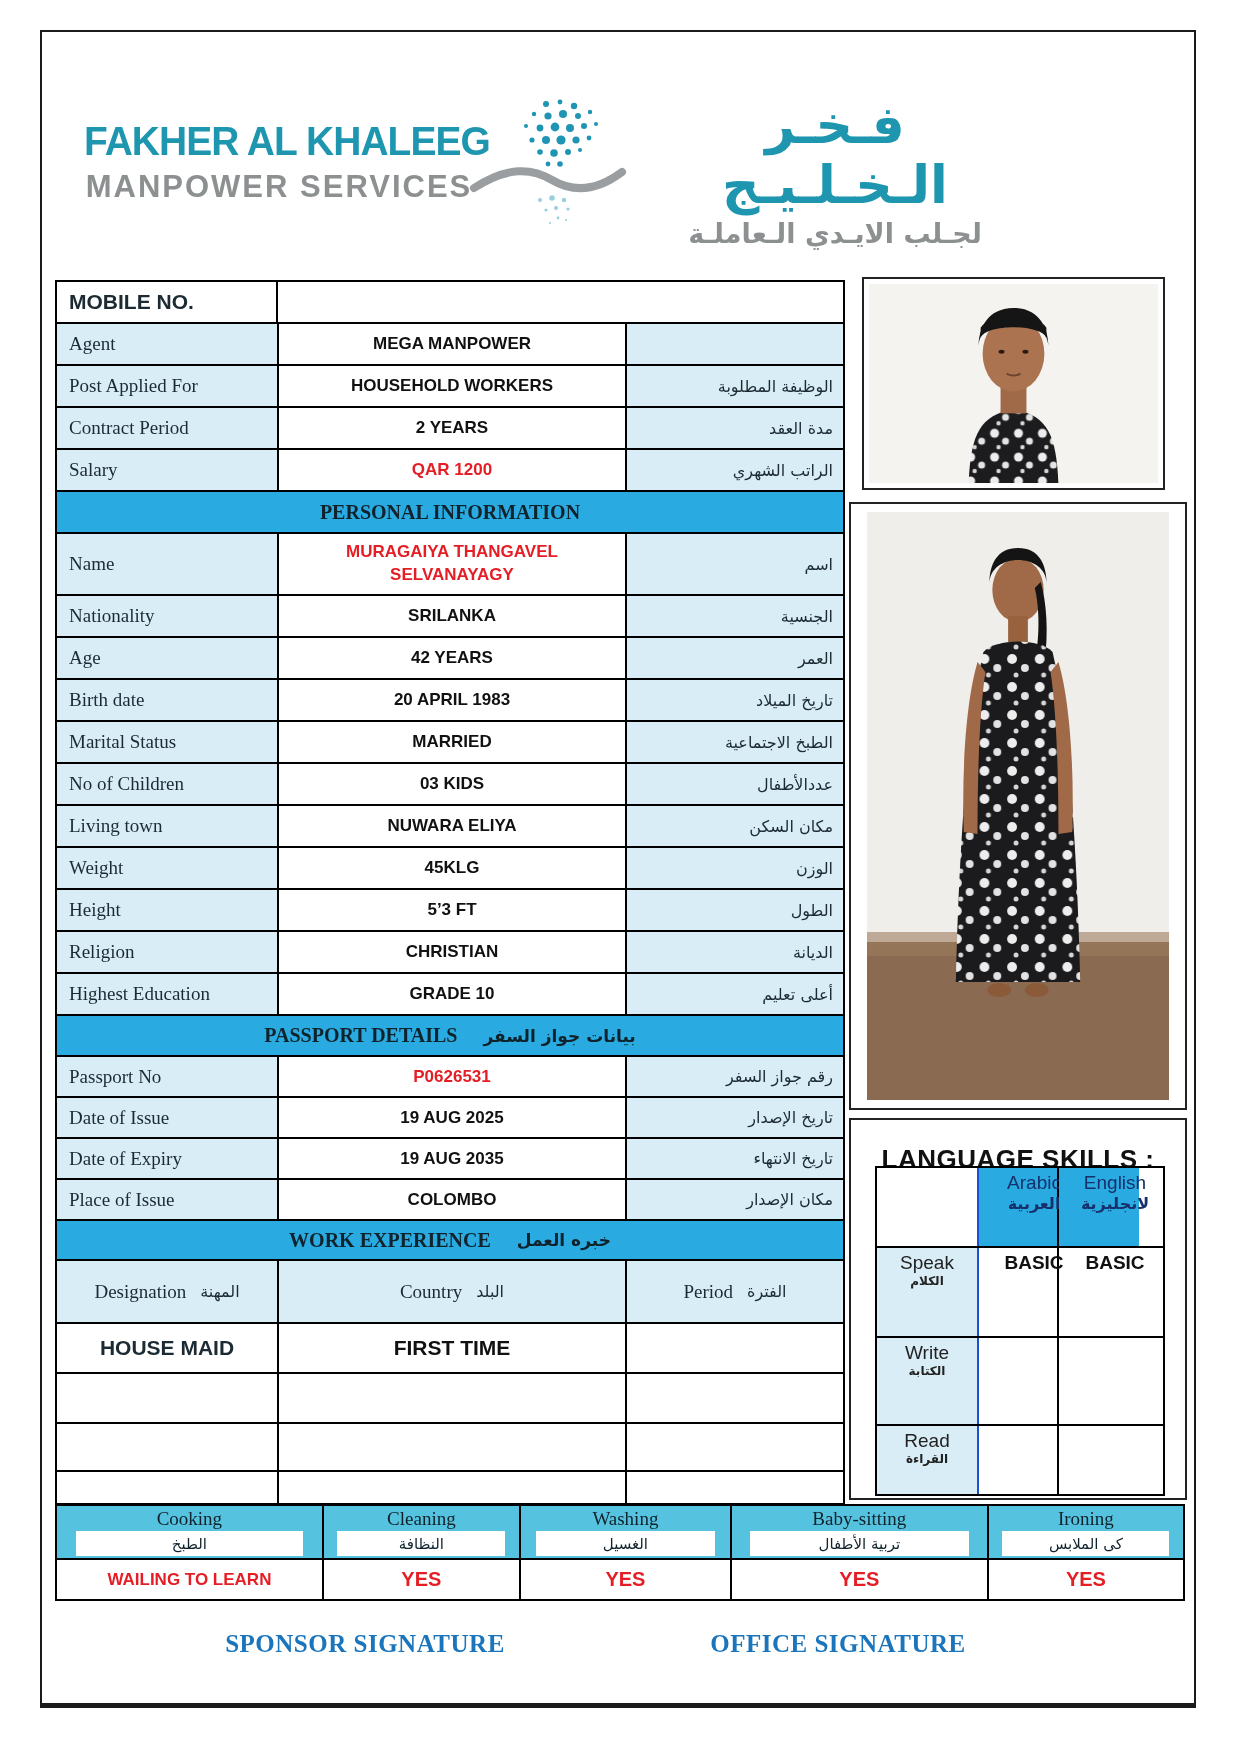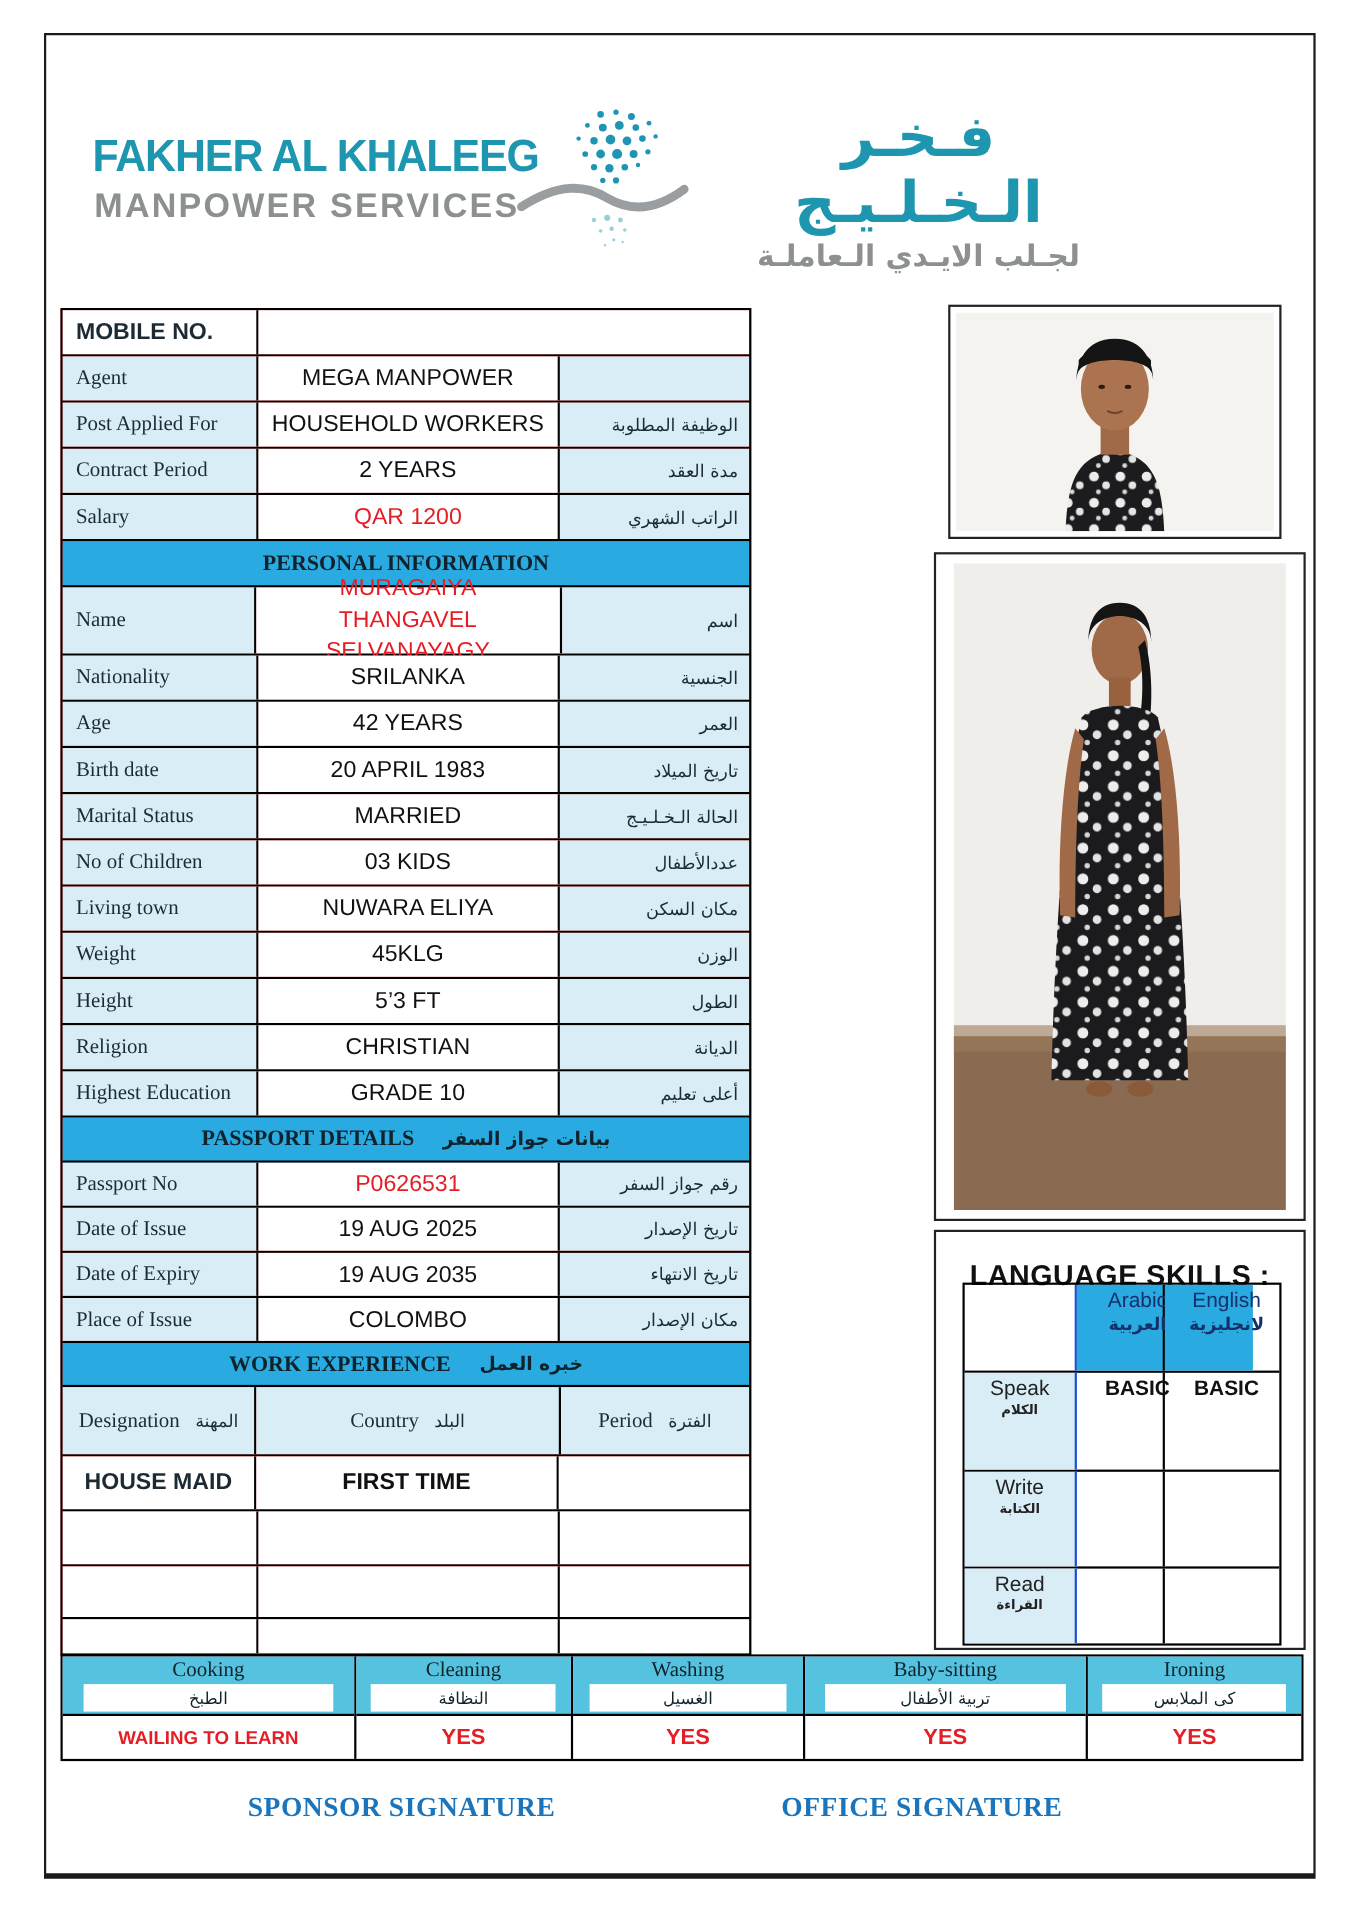--- a/index.html
+++ b/index.html
@@ -9,30 +9,30 @@
          border:2px solid #1a1a1a;border-bottom-width:5px;box-sizing:border-box;}
   
   .brand-en{position:absolute;left:84px;top:118px;width:390px;text-align:center;}
   .brand-en .l1{font-size:41px;font-weight:bold;color:#1e96b0;letter-spacing:-1px;transform:scaleX(.95);transform-origin:left;white-space:nowrap;}
   .brand-en .l2{font-size:31px;font-weight:bold;color:#8d9091;letter-spacing:2px;margin-top:4px;white-space:nowrap;}
   .brand-ar{position:absolute;left:645px;top:96px;width:380px;text-align:center;}
   .brand-ar .a1{font-size:52px;font-weight:bold;color:#1e96b0;font-family:"DejaVu Sans",sans-serif;line-height:1.15;}
   .brand-ar .a2{font-size:27px;font-weight:bold;color:#8d9091;font-family:"DejaVu Sans",sans-serif;margin-top:2px;}
   .logo{position:absolute;left:468px;top:92px;}
   
-  .bio{position:absolute;left:55px;top:280px;width:628px;border:2px solid #000;box-sizing:border-box;background:#ef4444;}
+  .bio{position:absolute;left:55px;top:280px;width:790px;border:2px solid #000;box-sizing:border-box;background:#a3a3a3;}
   .row{display:flex;border-bottom:2px solid #000;box-sizing:border-box;}
   .row:last-child{border-bottom:none;}
   .c1{width:222px;box-sizing:border-box;border-right:2px solid #000;background:#d9edf6;
       display:flex;align-items:center;padding-left:12px;
       font-family:"Liberation Serif",serif;font-size:19px;color:#1c2b33;}
   .c1.white{background:#fff;}
   .c2{width:348px;box-sizing:border-box;border-right:2px solid #000;background:#fff;
       display:flex;align-items:center;justify-content:center;text-align:center;
-      font-weight:normal;font-size:21px;}
+      font-weight:bold;font-size:17px;}
   .c3{width:216px;box-sizing:border-box;background:#d9edf6;
       display:flex;align-items:center;justify-content:flex-end;padding-right:10px;
       font-family:"DejaVu Sans",sans-serif;font-size:16px;color:#1c2b33;}
   .cspan{width:566px;box-sizing:border-box;background:#fff;}
   .r42{height:42px;}.r62{height:62px;}.r41{height:41px;}.r40{height:40px;}
   .r63{height:63px;}.r50{height:50px;}.r48{height:48px;}.r31{height:31px;}
   .mobile-label{font-family:"Liberation Sans",sans-serif;font-weight:bold;font-size:21px;letter-spacing:0;}
   .red{color:#e51d25;}
   .bar{background:#29abe2;display:flex;align-items:center;justify-content:center;gap:26px;
        font-family:"Liberation Serif",serif;font-weight:bold;font-size:20px;color:#10222b;
@@ -203,21 +203,21 @@
 
     <div class="row r42">
       <div class="c1">Birth date</div>
       <div class="c2">20 APRIL 1983</div>
       <div class="c3">تاريخ الميلاد</div>
     </div>
 
     <div class="row r42">
       <div class="c1">Marital Status</div>
       <div class="c2">MARRIED</div>
-      <div class="c3">الحالة الـخـلـيـج</div>
+      <div class="c3">الطبخ الاجتماعية</div>
     </div>
 
     <div class="row r42">
       <div class="c1">No of Children</div>
       <div class="c2">03 KIDS</div>
       <div class="c3">عددالأطفال</div>
     </div>
 
     <div class="row r42">
       <div class="c1">Living town</div>

